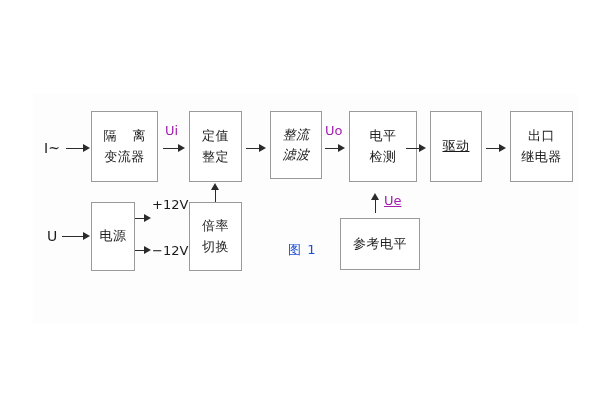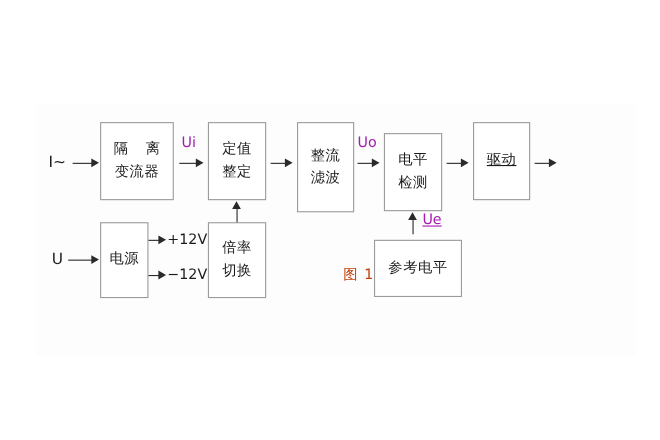--- a/index.html
+++ b/index.html
@@ -95,24 +95,23 @@
   }
   .rail-label {
     position: absolute;
     font-size: 13px;
     color: #1b1b1b;
     white-space: nowrap;
   }
   .caption {
     position: absolute;
     font-size: 13px;
-    color: #c2410c;
+    color: #1d4ed8;
     white-space: nowrap;
     letter-spacing: 1px;
-    margin-left: 24px;
   }
   .wide-gap .ln:first-child {
     letter-spacing: 6px;
     padding-left: 6px;
   }
 </style>
 </head>
 <body>
 
 <div id="figure">
@@ -134,56 +133,60 @@
   <div class="arrow-r" style="left:178px; top:144px;"></div>
 
   <div class="box" style="left:189px; top:111px; width:53px; height:71px;">
     <span class="ln">定值</span>
     <span class="ln">整定</span>
   </div>
 
   <div class="hline" style="left:246px; top:148px; width:18px;"></div>
   <div class="arrow-r" style="left:259px; top:144px;"></div>
 
-  <div class="box" style="left:270px; top:111px; width:52px; height:82px;">
+  <div class="box" style="left:270px; top:111px; width:52px; height:68px;font-style:italic;">
     <span class="ln">整流</span>
     <span class="ln">滤波</span>
   </div>
 
   <div class="sig-label" style="left:325px; top:123px;">Uo</div>
   <div class="hline" style="left:325px; top:148px; width:18px;"></div>
   <div class="arrow-r" style="left:338px; top:144px;"></div>
 
-  <div class="box" style="left:349px; top:121px; width:53px; height:71px;">
+  <div class="box" style="left:349px; top:111px; width:68px; height:71px;">
     <span class="ln">电平</span>
     <span class="ln">检测</span>
   </div>
 
   <div class="hline" style="left:406px; top:148px; width:18px;"></div>
   <div class="arrow-r" style="left:419px; top:144px;"></div>
 
   <div class="box one-line" style="left:430px; top:111px; width:52px; height:71px;text-decoration:underline;">
     <span class="ln">驱动</span>
   </div>
 
   <div class="hline" style="left:486px; top:148px; width:18px;"></div>
   <div class="arrow-r" style="left:499px; top:144px;"></div>
 
+  <div class="box" style="left:510px; top:111px; width:63px; height:71px;">
+    <span class="ln">出口</span>
+    <span class="ln">继电器</span>
+  </div>
 
   <div class="io-label" style="left:47px; top:228px;">U</div>
   <div class="hline" style="left:62px; top:236px; width:26px;"></div>
   <div class="arrow-r" style="left:83px; top:232px;"></div>
 
   <div class="box one-line" style="left:91px; top:202px; width:44px; height:69px;">
     <span class="ln">电源</span>
   </div>
 
   <div class="hline" style="left:135px; top:218px; width:14px;"></div>
   <div class="arrow-r" style="left:144px; top:214px;"></div>
-  <div class="rail-label" style="left:152px; top:211px;">+12V</div>
+  <div class="rail-label" style="left:152px; top:197px;">+12V</div>
 
   <div class="hline" style="left:135px; top:250px; width:14px;"></div>
   <div class="arrow-r" style="left:144px; top:246px;"></div>
   <div class="rail-label" style="left:152px; top:243px;">−12V</div>
 
   <div class="box" style="left:189px; top:202px; width:53px; height:69px;">
     <span class="ln">倍率</span>
     <span class="ln">切换</span>
   </div>
 

